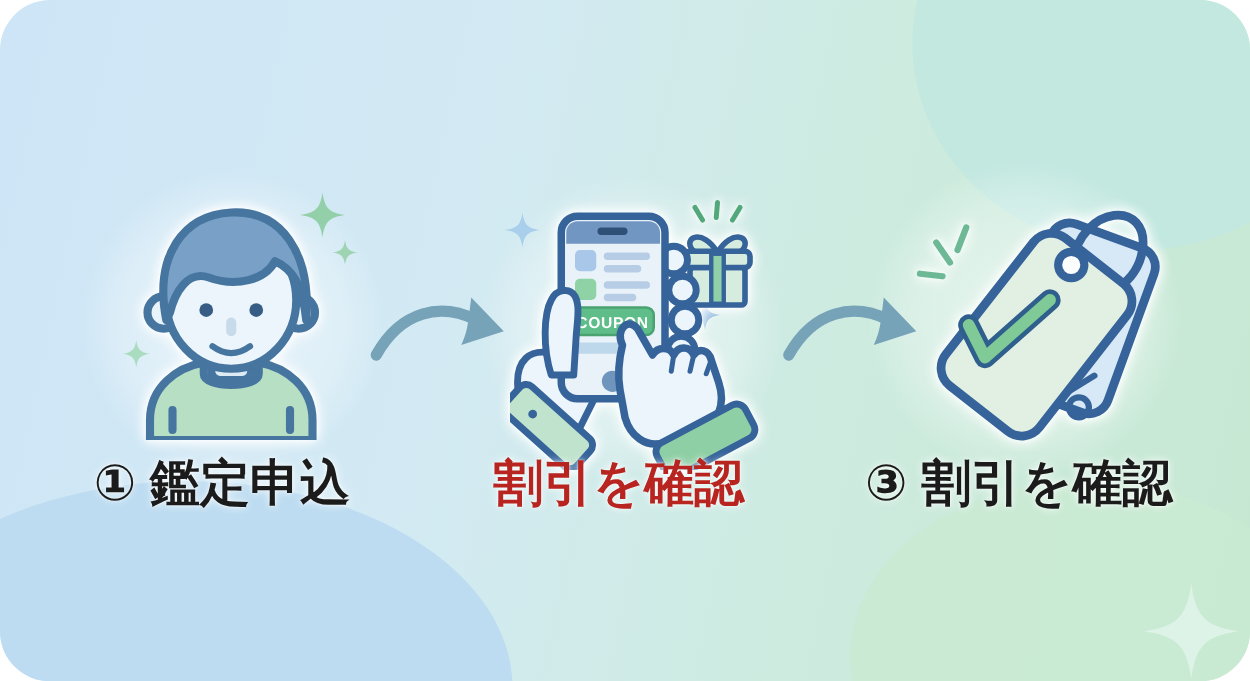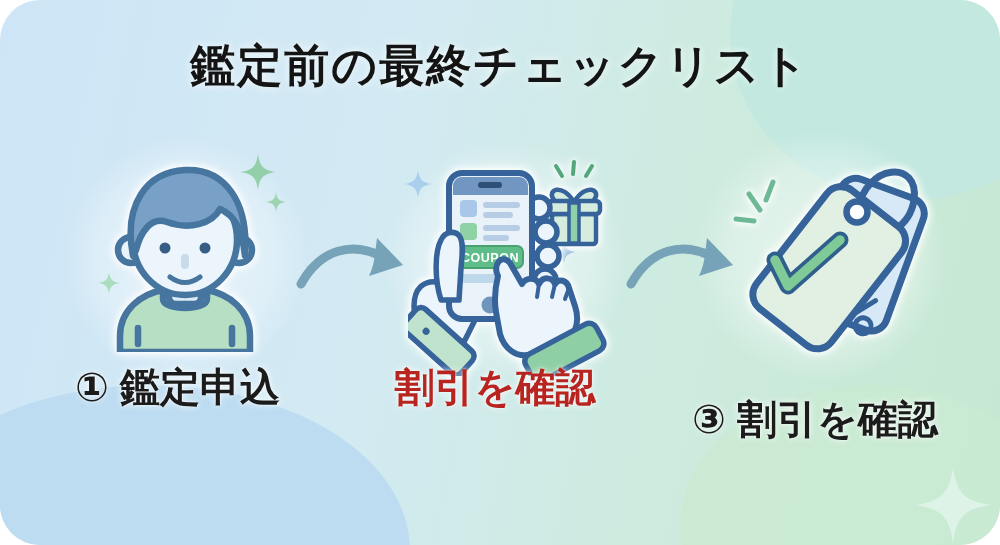--- a/index.html
+++ b/index.html
@@ -25,35 +25,34 @@
   .illus-tags{left:718px;top:148px;}
   .arrow{position:absolute;z-index:3;}
   .arrow-1{left:293px;top:228px;}
   .arrow-2{left:623px;top:228px;}
   .caption{position:absolute;top:364px;z-index:6;text-align:center;
     font-size:40px;font-weight:bold;line-height:47px;
     text-shadow:0 0 7px rgba(255,255,255,.9),0 0 2px rgba(255,255,255,.9);}
   .caption span{display:block;}
   .caption-1{left:25px;width:305px;}
   .caption-2{left:345px;width:300px;}
-  .caption-3{left:660px;width:310px;margin-top:32px;}
+  .caption-3{left:660px;width:310px;}
 </style>
 </head>
 <body>
 
 <div class="canvas">
 
   <div class="blob blob-top-right"></div>
   <div class="blob blob-bottom-left"></div>
   <div class="blob blob-bottom-right"></div>
   <div class="halo halo-1"></div>
   <div class="halo halo-2"></div>
   <div class="halo halo-3"></div>
 
-  <h1 class="title">鑑定前の最終チェックリスト</h1>
 
   <svg class="sparkle" style="left:240px;top:154px" width="36" height="36" viewBox="0 0 40 40">
       <path d="M20 0 C22 14 26 18 40 20 C26 22 22 26 20 40 C18 26 14 22 0 20 C14 18 18 14 20 0 Z" fill="#93cfa9"></path>
     </svg>
   <svg class="sparkle" style="left:266px;top:192px" width="20" height="20" viewBox="0 0 40 40">
       <path d="M20 0 C22 14 26 18 40 20 C26 22 22 26 20 40 C18 26 14 22 0 20 C14 18 18 14 20 0 Z" fill="#9ed4b2"></path>
     </svg>
   <svg class="sparkle" style="left:98px;top:272px" width="22" height="22" viewBox="0 0 40 40">
       <path d="M20 0 C22 14 26 18 40 20 C26 22 22 26 20 40 C18 26 14 22 0 20 C14 18 18 14 20 0 Z" fill="#aaddc0"></path>
     </svg>

